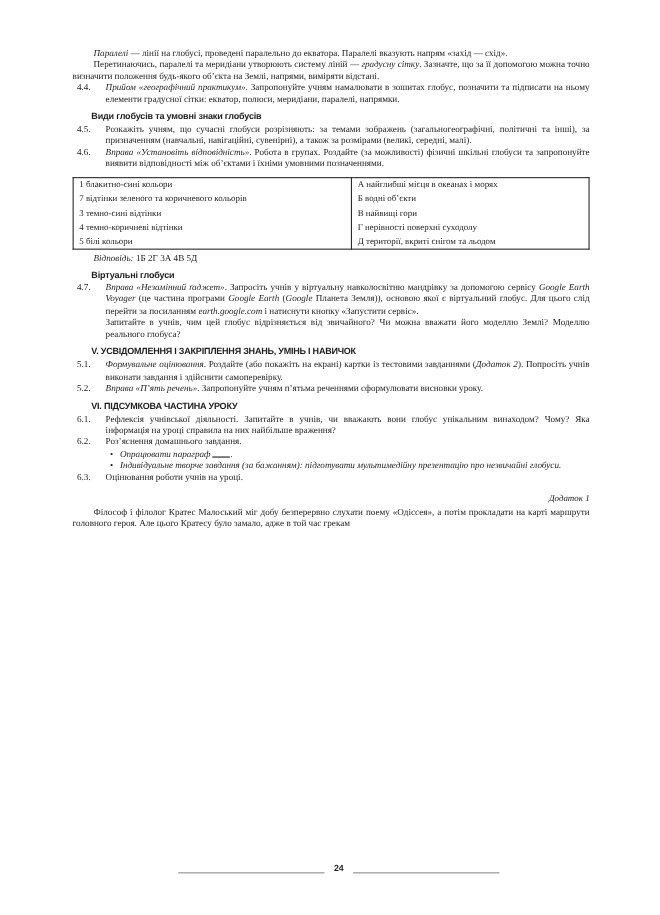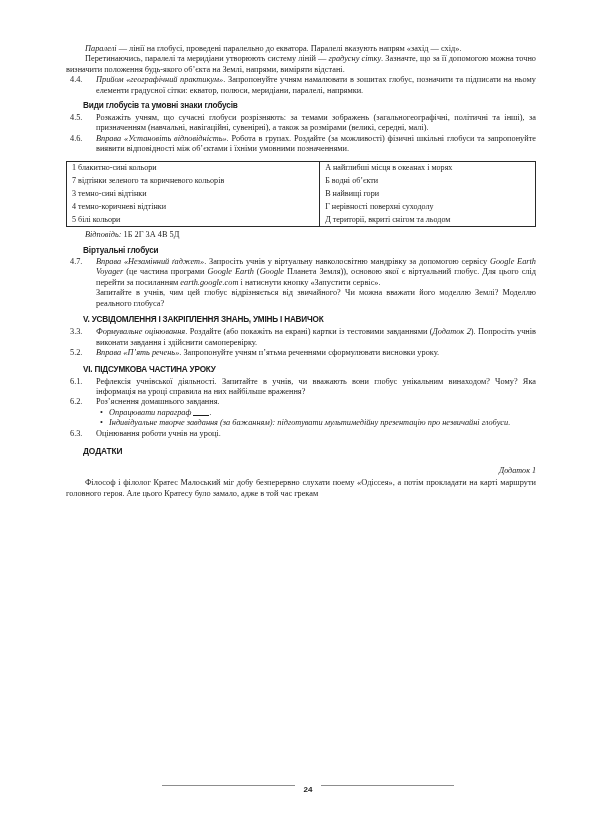--- a/index.html
+++ b/index.html
@@ -133,21 +133,21 @@
     margin: 9px 0 2px 0;
   }
 
   
   .footer {
     position: absolute;
     left: 16px;
     right: 0;
     bottom: 38px;
     display: flex;
-    align-items: flex-start;
+    align-items: flex-end;
     justify-content: center;
     gap: 0;
   }
   .footer .rule {
     height: 0;
     border-top: 1px solid #8d8d8d;
     width: 133px;
   }
   .footer .pgno {
     font-family: "Liberation Sans", "DejaVu Sans", sans-serif;
@@ -223,21 +223,21 @@
     <div class="num">4.7.</div>
     <div class="txt">
       <span class="it">Вправа «Незамінний ґаджет»</span><span>. Запросіть учнів у віртуальну навколосвітню мандрівку за допомогою сервісу </span><span class="it">Google Earth Voyager</span><span> (це частина програми </span><span class="it">Google Earth</span><span> (</span><span class="it">Google</span><span> Планета Земля)), основою якої є віртуальний глобус. Для цього слід перейти за посиланням </span><span class="it">earth.google.com</span><span> і натиснути кнопку «Запустити сервіс».</span>
       <div>Запитайте в учнів, чим цей глобус відрізняється від звичайного? Чи можна вважати його моделлю Землі? Моделлю реального глобуса?</div>
     </div>
   </div>
 
   <div class="roman-head">V. УСВІДОМЛЕННЯ І ЗАКРІПЛЕННЯ ЗНАНЬ, УМІНЬ І НАВИЧОК</div>
 
   <div class="num-row">
-    <div class="num">3.3.</div>
+    <div class="num">5.1.</div>
     <div class="txt">
       <span class="it">Формувальне оцінювання</span><span>. Роздайте (або покажіть на екрані) картки із тестовими завданнями (</span><span class="it">Додаток 2</span><span>). Попросіть учнів виконати завдання і здійснити самоперевірку.</span>
     </div>
   </div>
 
   <div class="num-row">
     <div class="num">5.2.</div>
     <div class="txt">
       <span class="it">Вправа «П’ять речень»</span><span>. Запропонуйте учням п’ятьма реченнями сформулювати висновки уроку.</span>
     </div>
@@ -263,21 +263,20 @@
   <div class="bullet-row">
     <div class="dot">•</div>
     <div class="btxt">Індивідуальне творче завдання (за бажанням): підготувати мультимедійну презентацію про незвичайні глобуси.</div>
   </div>
 
   <div class="num-row">
     <div class="num">6.3.</div>
     <div class="txt">Оцінювання роботи учнів на уроці.</div>
   </div>
 
-  <div class="appendix-head">ДОДАТКИ</div>
 
   <div class="dodatok-label">Додаток 1</div>
 
   <p class="body-text indent">Філософ і філолог Кратес Малоський міг добу безперервно слухати поему «Одіссея», а потім прокладати на карті маршрути головного героя. Але цього Кратесу було замало, адже в той час грекам</p>
 
   <div class="footer">
     <div class="rule"></div>
     <div class="pgno">24</div>
     <div class="rule"></div>
   </div>

